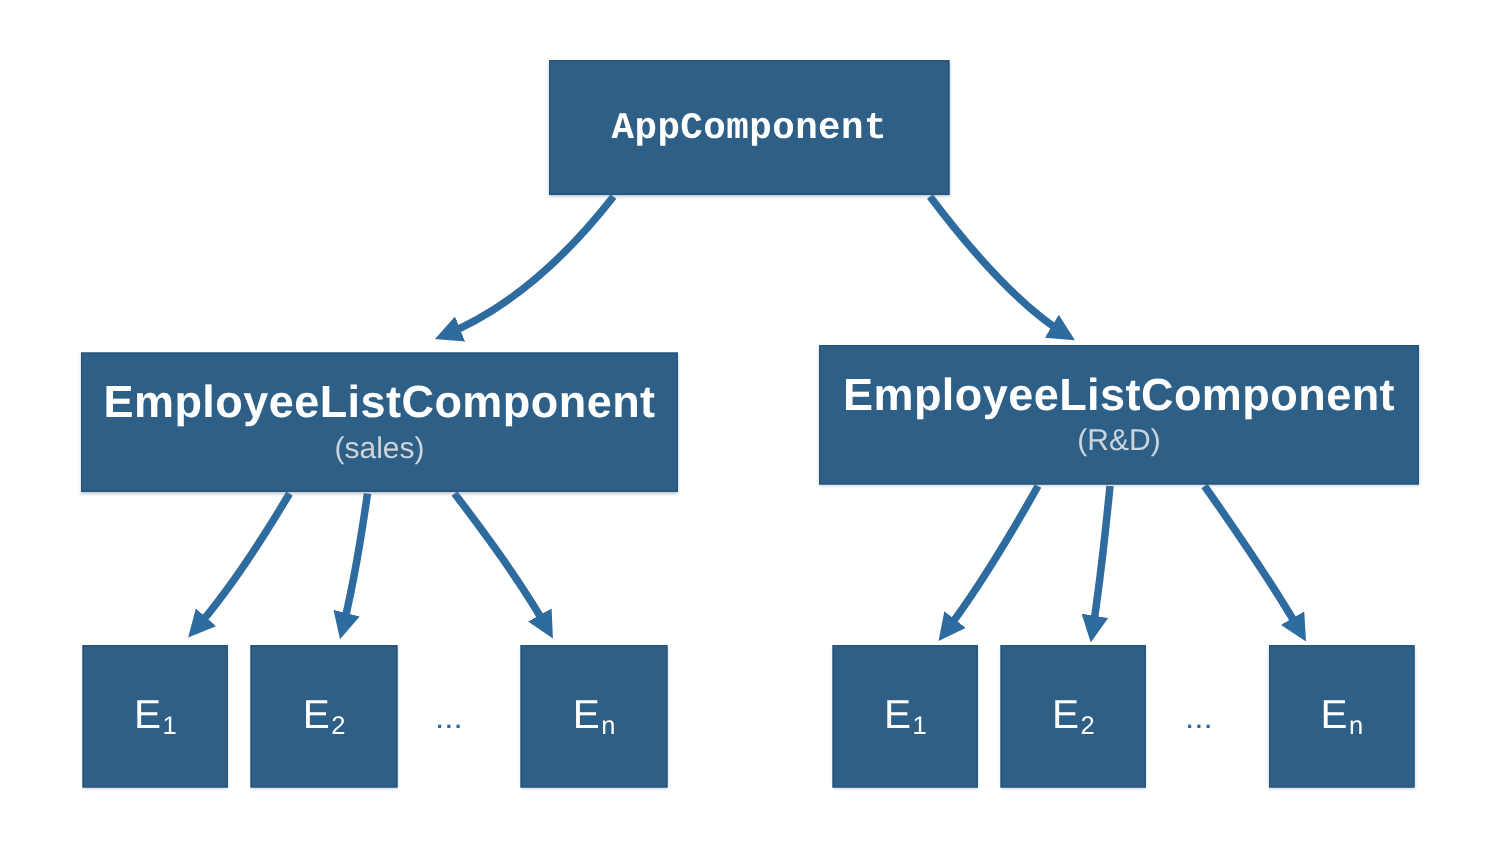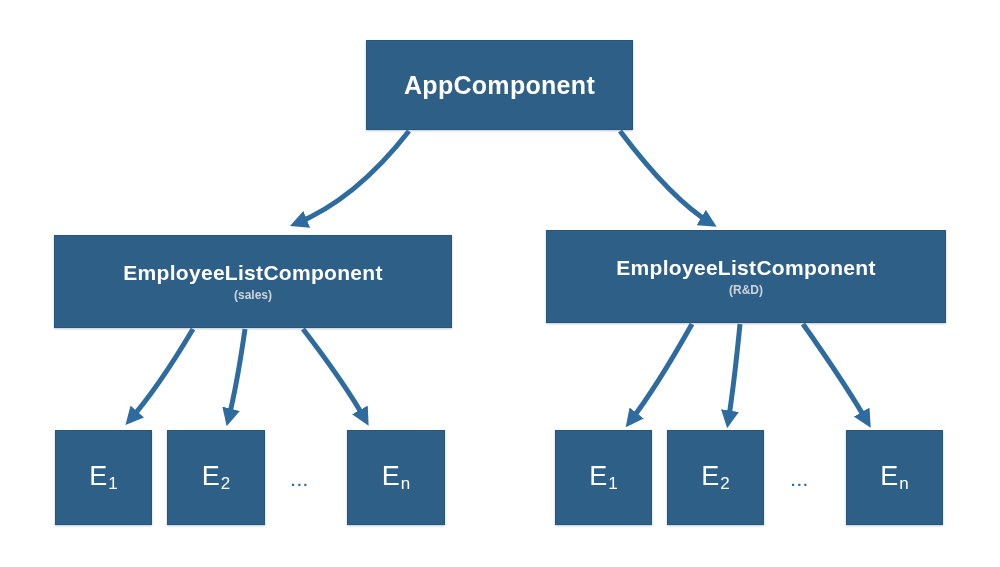--- a/index.html
+++ b/index.html
@@ -20,26 +20,26 @@
   .arrow-path{stroke:var(--arrow);stroke-width:5;fill:none;}
   .arrow-head{fill:var(--arrow);}
   .node{
     position:absolute;z-index:2;box-sizing:border-box;
     background:var(--box-fill);
     border:1px solid var(--box-border);
     box-shadow:0 1px 2px rgba(110,130,150,0.45);
     display:flex;flex-direction:column;align-items:center;justify-content:center;
     color:var(--title-text);text-align:center;
   }
-  .node-root{left:366px;top:40px;width:267px;height:90px;}
+  .node-root{left:366px;top:40px;width:267px;height:90px;font-family:Liberation Mono, monospace;}
   .node-branch-left{left:54px;top:235px;width:398px;height:93px;}
   .node-branch-right{left:546px;top:230px;width:400px;height:93px;}
   .node-title-lg{font-size:25px;font-weight:bold;letter-spacing:0.3px;}
-  .node-title-xl{font-size:21px;font-weight:bold;letter-spacing:0.3px;line-height:1.15;}
-  .node-subtitle{font-size:12px;font-weight:bold;color:var(--subtitle-text);margin-top:2px;}
+  .node-title-xl{font-size:30px;font-weight:bold;letter-spacing:0.3px;line-height:1.15;}
+  .node-subtitle{font-size:20px;font-weight:normal;color:var(--subtitle-text);margin-top:2px;}
   .leaf{
     position:absolute;z-index:2;box-sizing:border-box;width:97px;height:95px;
     background:var(--box-fill);
     border:1px solid var(--box-border);
     box-shadow:0 1px 2px rgba(110,130,150,0.45);
     display:flex;align-items:center;justify-content:center;
     color:var(--title-text);font-weight:normal;font-size:27px;
   }
   .leaf .subscript{font-size:17px;vertical-align:-4px;margin-left:1px;}
   .leaf-l1{left:55px;top:430px;}

